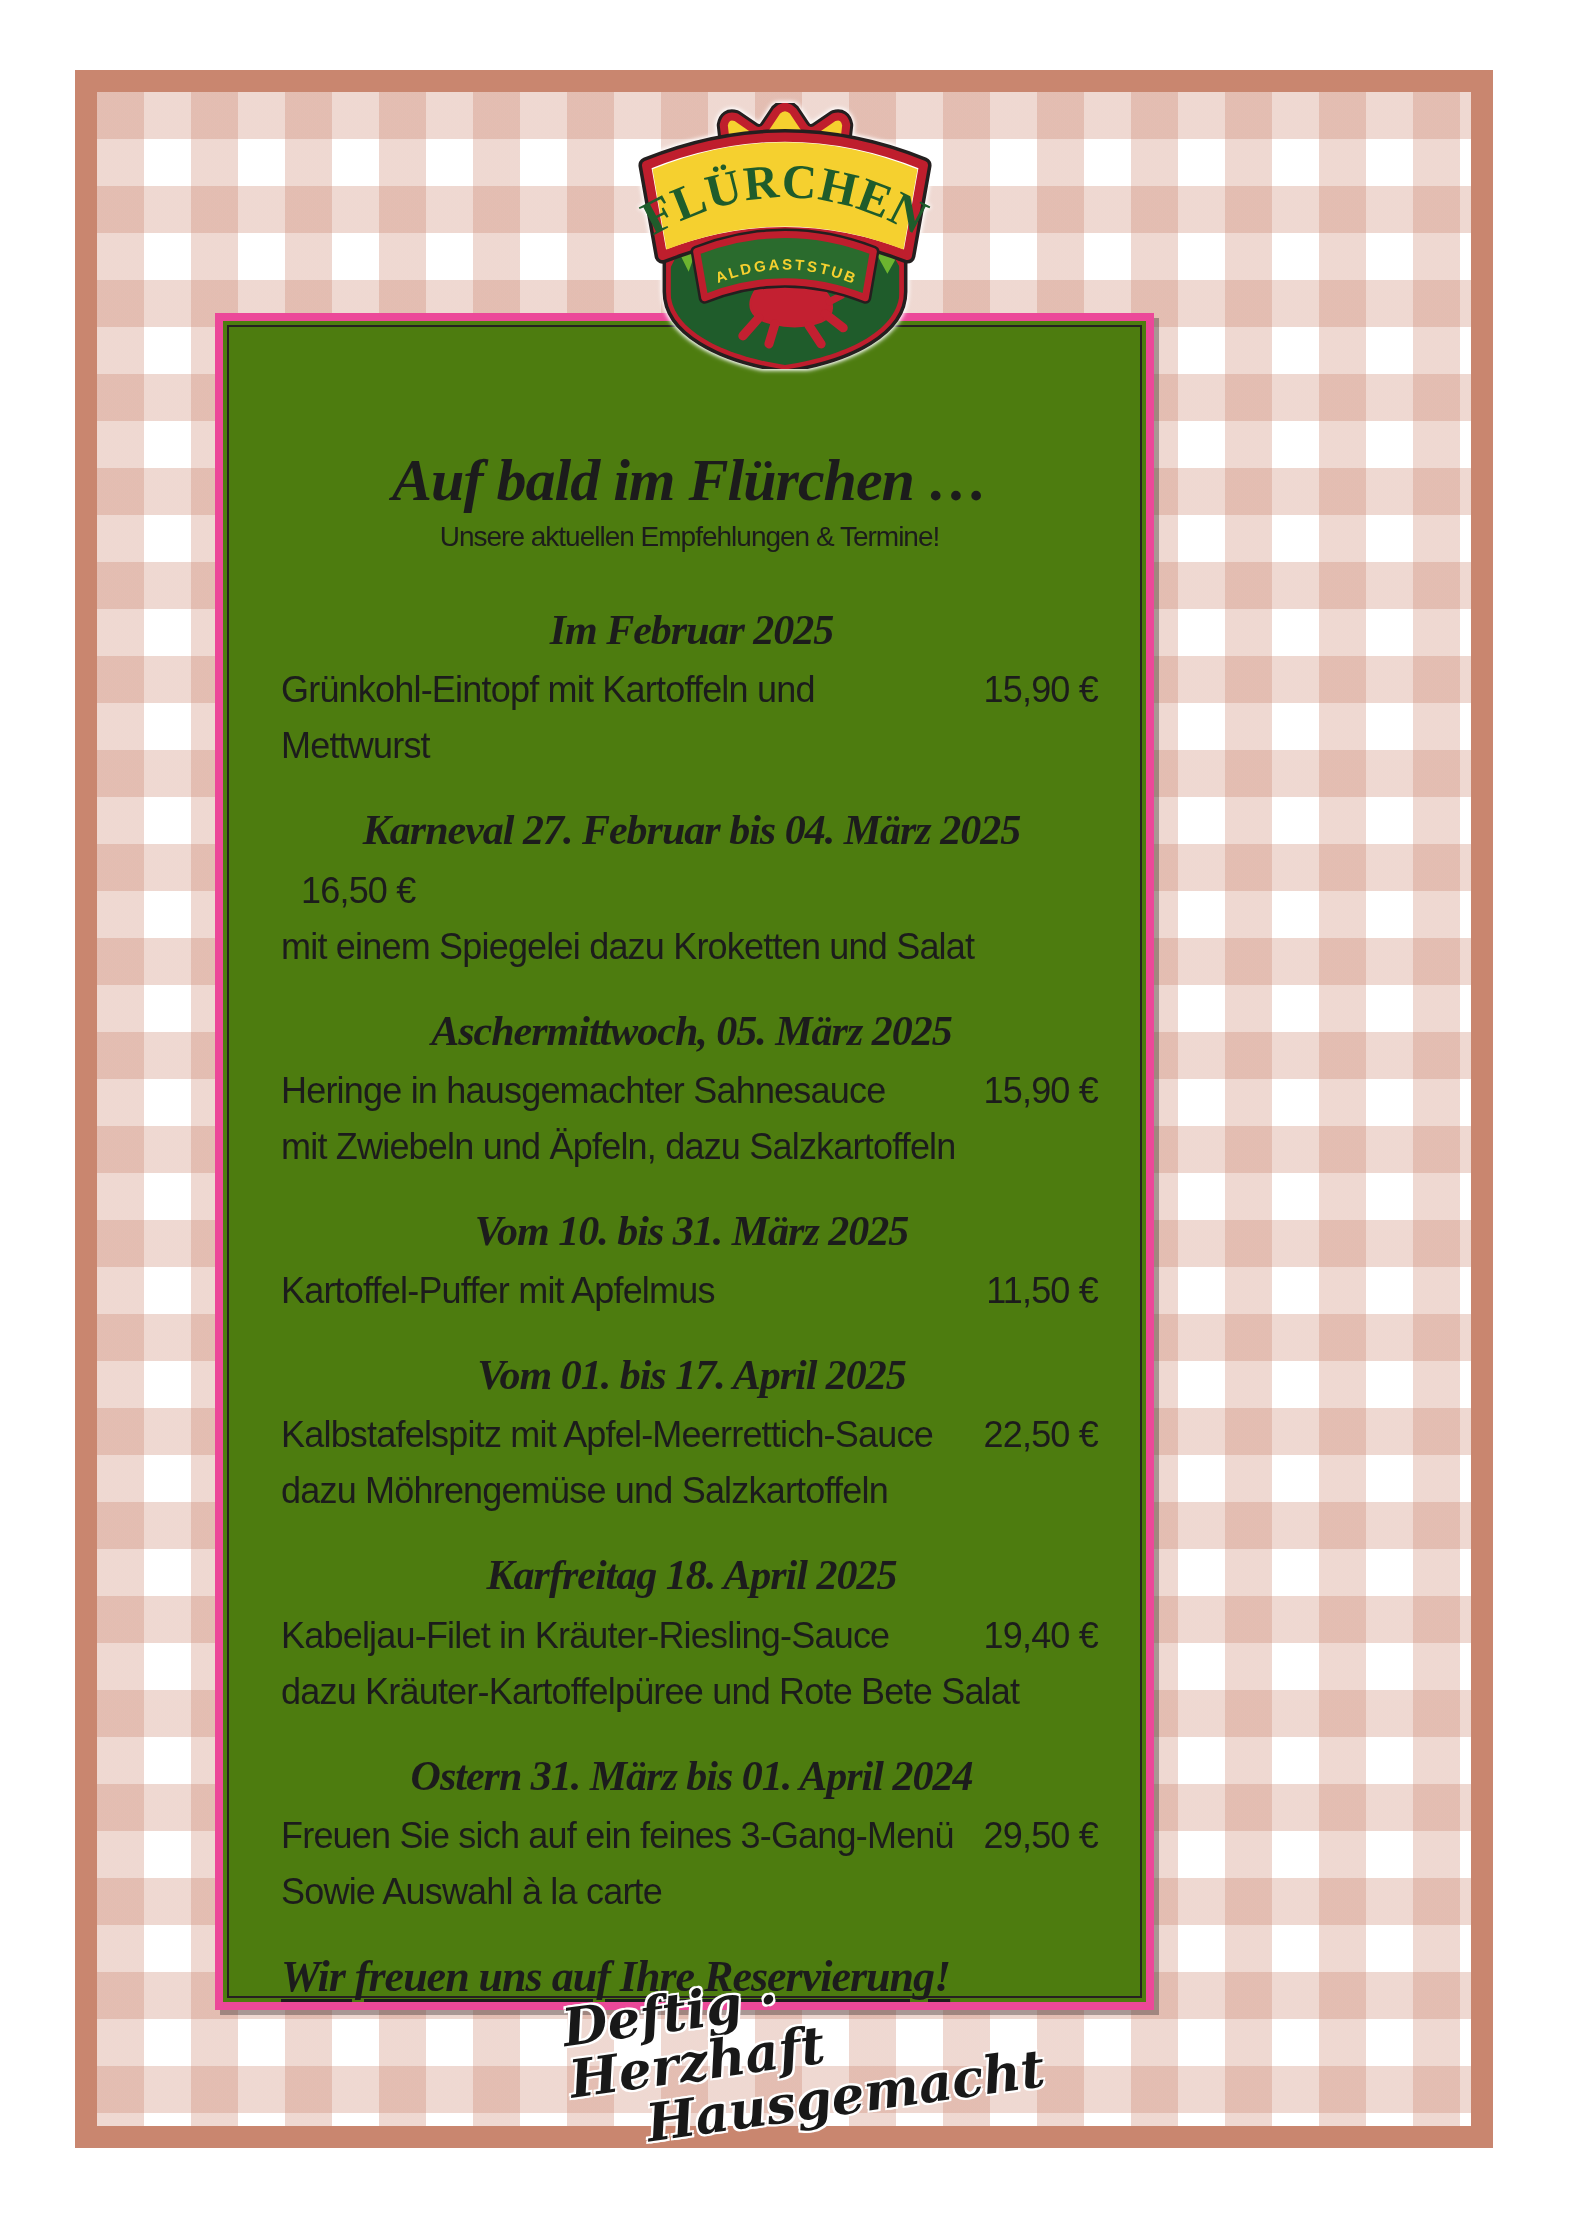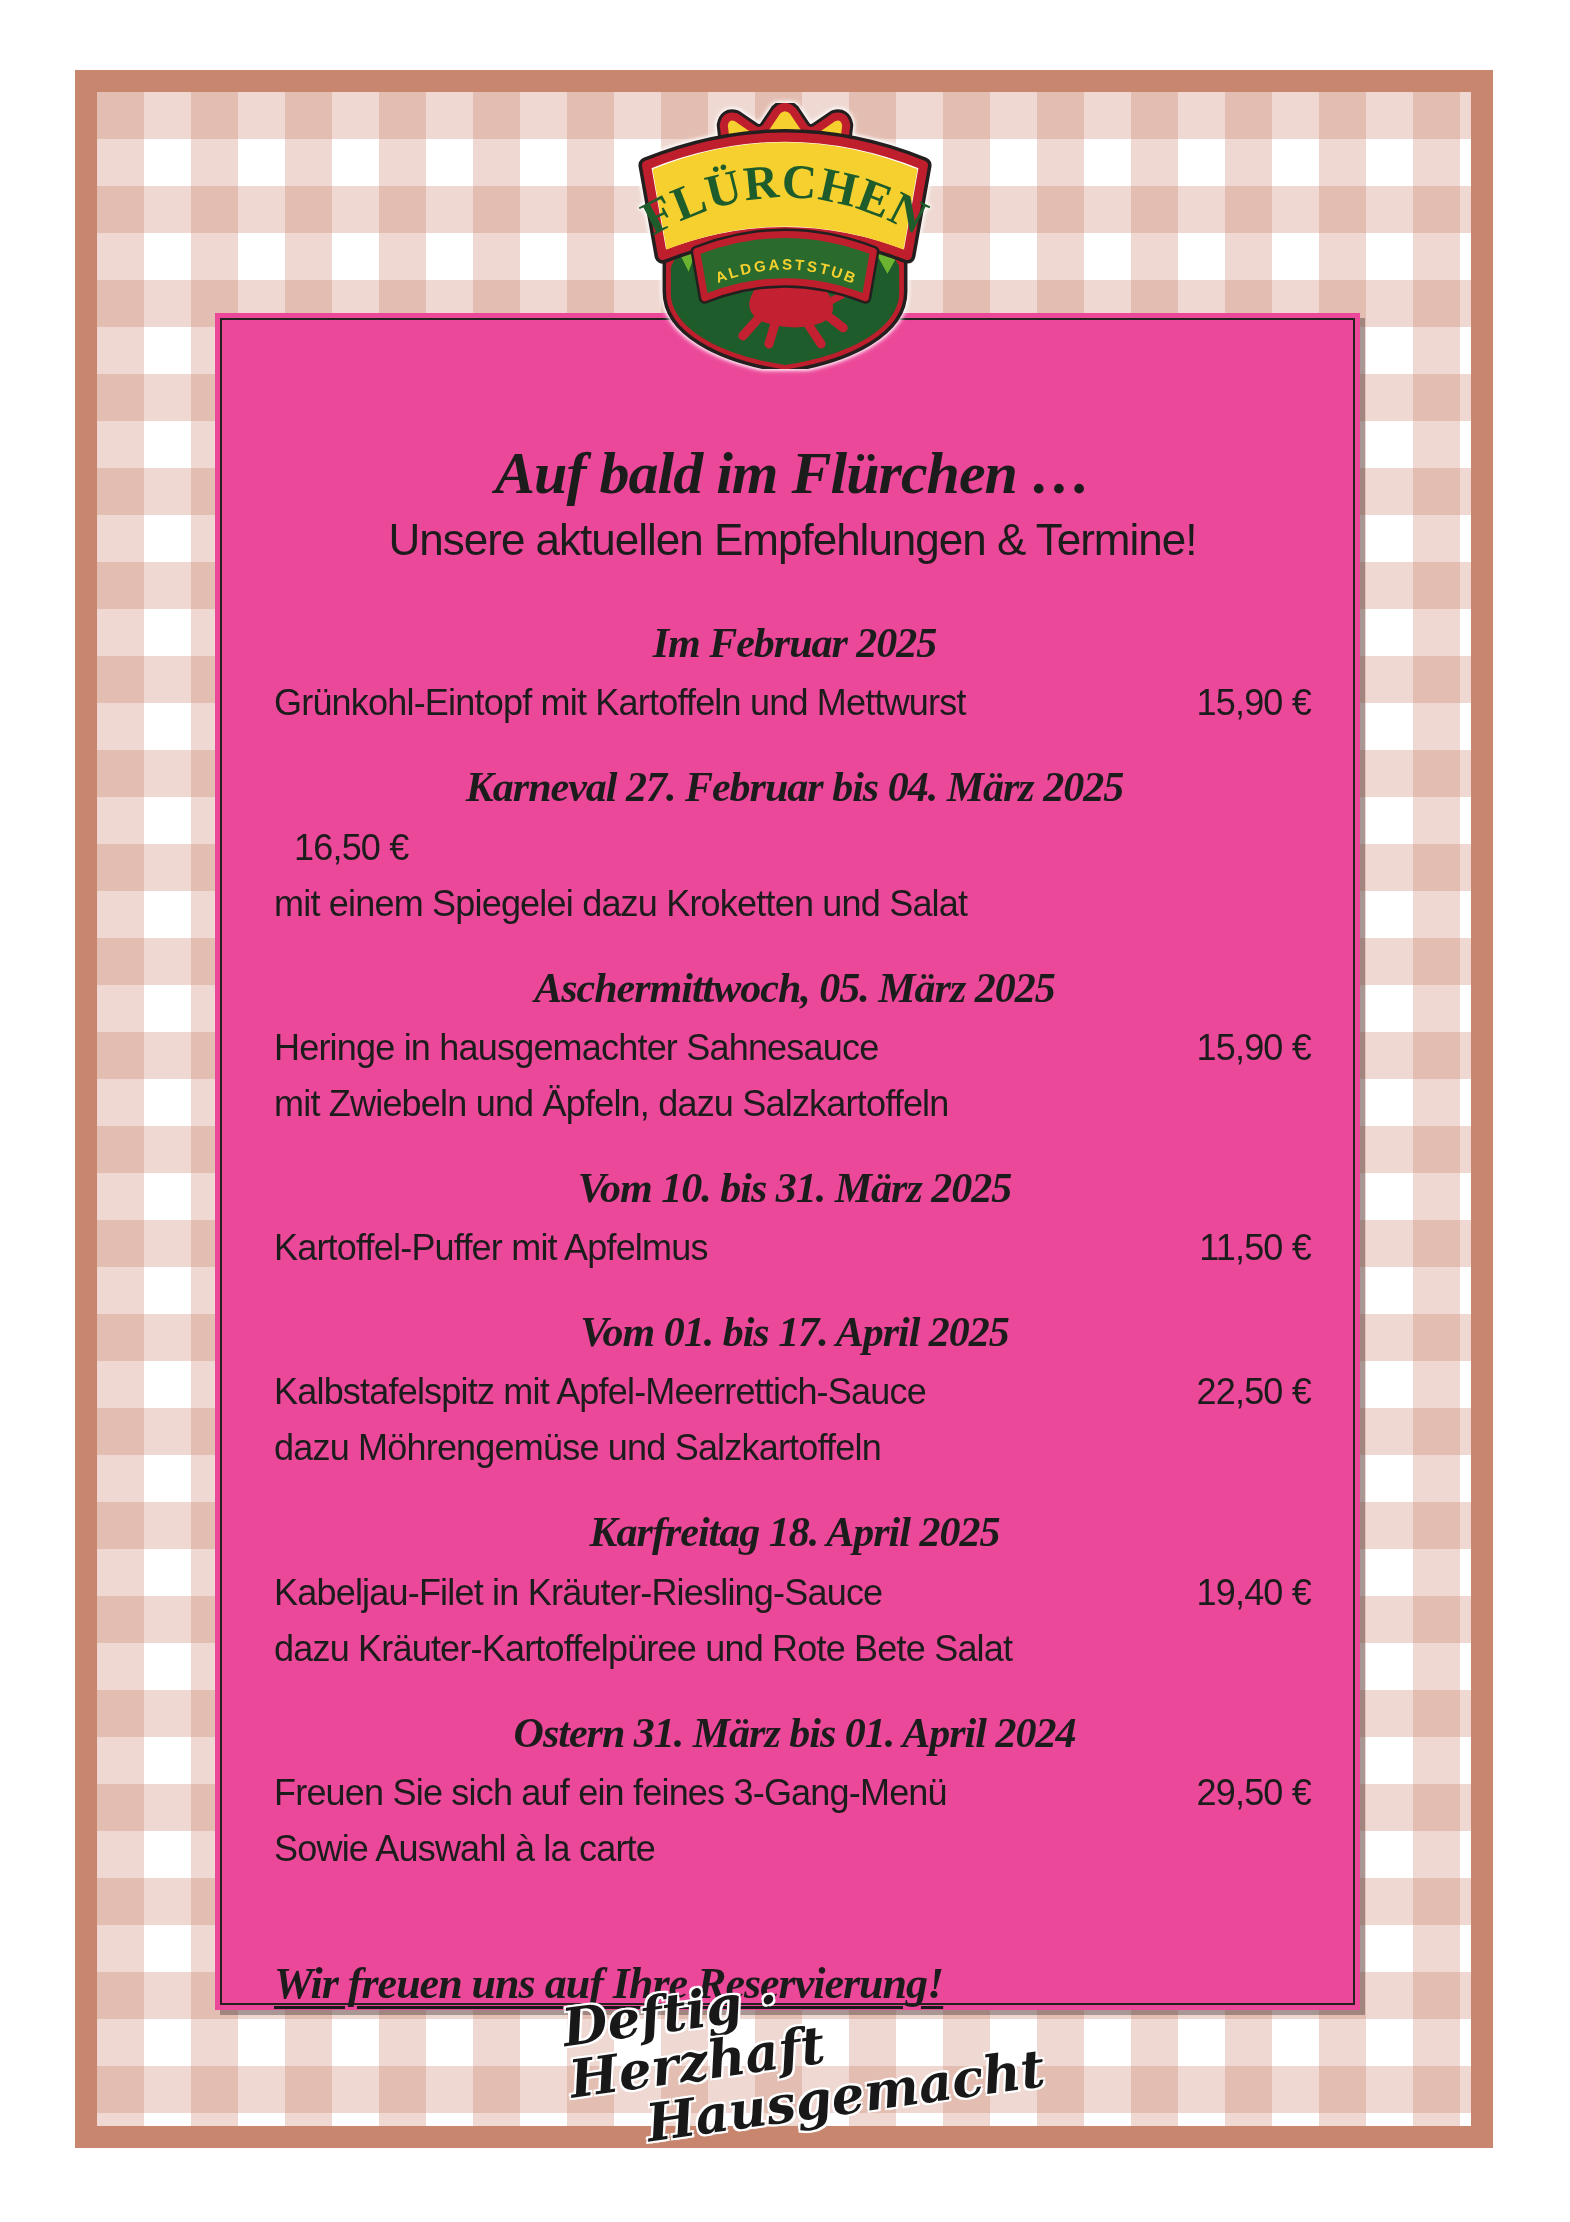--- a/index.html
+++ b/index.html
@@ -10,29 +10,29 @@
   .frame{position:absolute;left:75px;top:70px;width:1418px;height:2078px;
          background:#c9866f;box-sizing:border-box;}
   .gingham{position:absolute;left:22px;top:22px;right:22px;bottom:22px;
          background-color:#ffffff;
          background-image:
            linear-gradient(180deg, rgba(201,127,104,0.30) 0 50%, transparent 50% 100%),
            linear-gradient(90deg,  rgba(201,127,104,0.30) 0 50%, transparent 50% 100%);
          background-size:94px 94px;}
 
   
-  .card{position:absolute;left:215px;top:313px;width:1145px;height:1697px;
-        background:#ec4899;border:1px solid #ec4899;box-sizing:border-box;
+  .card{position:absolute;left:215px;top:313px;width:939px;height:1697px;
+        background:#4d7c0f;border:8px solid #ec4899;box-sizing:border-box;
         box-shadow:5px 5px 0 rgba(38,32,33,0.35);}
   .card-inner{position:absolute;left:4px;top:4px;right:4px;bottom:4px;
         border:2px solid #262021;padding:120px 42px 0 52px;box-sizing:border-box;}
 
   .title{font-family:"Liberation Serif",serif;font-style:italic;font-weight:bold;
          font-size:60px;line-height:1.1;text-align:center;letter-spacing:-1px;margin:0;}
-  .subtitle{font-size:44px;line-height:1.25;text-align:center;letter-spacing:-1px;
+  .subtitle{font-size:28px;line-height:1.25;text-align:center;letter-spacing:-1px;
          margin:6px 0 52px 0;}
 
   .section{margin-bottom:32px;}
   .section-heading{font-family:"Liberation Serif",serif;font-style:italic;font-weight:bold;
          font-size:42px;line-height:1.15;letter-spacing:-1px;margin:0 0 8px 4px;text-align:center;}
   .dish-row{display:flex;justify-content:space-between;align-items:baseline;}
   .dish-line,.dish-price{font-size:36px;line-height:56px;letter-spacing:-0.8px;}
   .dish-price{white-space:nowrap;padding-left:20px;}
 
   .reservation{position:absolute;left:52px;bottom:-6px;

